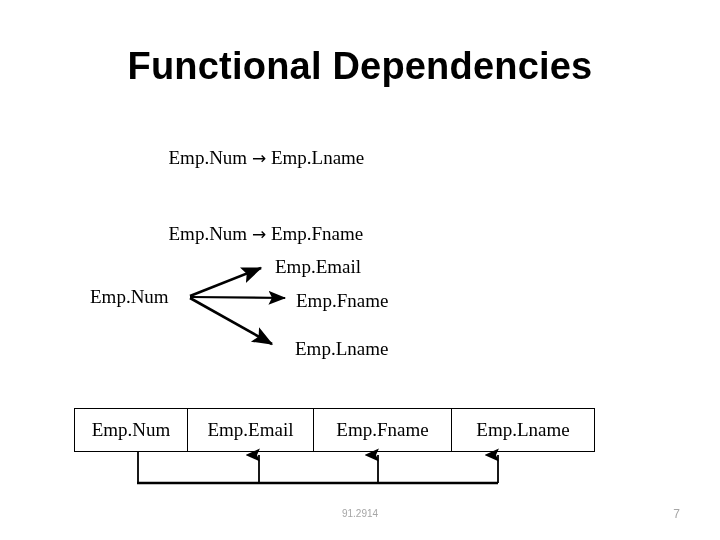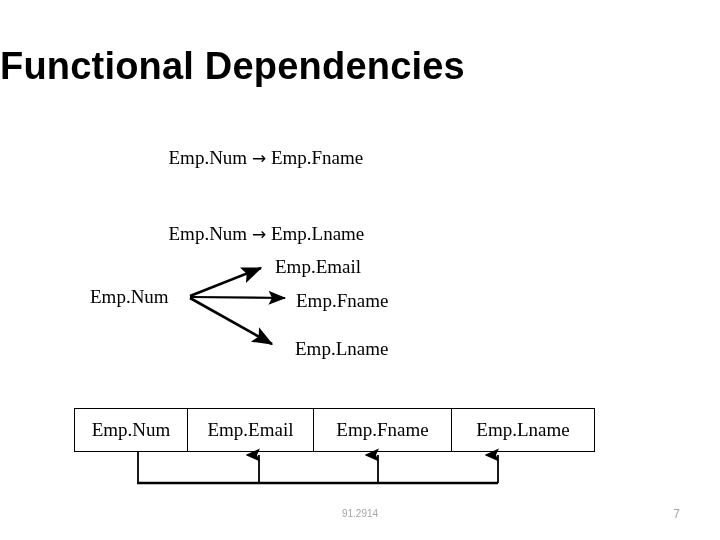--- a/index.html
+++ b/index.html
@@ -19,20 +19,21 @@
     height: 540px;
     background: #ffffff;
   }
 
   
   #slide-title {
     position: absolute;
     left: 0;
     top: 44px;
     width: 720px;
+    text-align: center;
     font-family: "Liberation Sans", sans-serif;
     font-weight: bold;
     font-size: 38px;
     line-height: 44px;
     color: #000000;
     letter-spacing: 0.2px;
   }
 
   
   #fd-list {
@@ -157,24 +158,24 @@
 </style>
 </head>
 <body>
 
 <div id="slide">
 
   <div id="slide-title">Functional Dependencies</div>
 
   <div id="fd-list">
     <span class="fd-line">
-      <span>Emp.Num</span><span>&nbsp;</span><span class="fd-arrow">→</span><span>&nbsp;</span><span>Emp.Fname</span>
+      <span>Emp.Num</span><span>&nbsp;</span><span class="fd-arrow">→</span><span>&nbsp;</span><span>Emp.Lname</span>
     </span>
     <span class="fd-line">
-      <span>Emp.Num</span><span>&nbsp;</span><span class="fd-arrow">→</span><span>&nbsp;</span><span>Emp.Lname</span>
+      <span>Emp.Num</span><span>&nbsp;</span><span class="fd-arrow">→</span><span>&nbsp;</span><span>Emp.Fname</span>
     </span>
   </div>
 
 
   <div id="fan-diagram">
     <svg width="720" height="120" viewBox="0 0 720 120" style="position:absolute;left:0;top:0;">
       <defs>
         <marker id="arrowhead" markerWidth="9" markerHeight="9" refX="7.5" refY="3.2" orient="auto" markerUnits="strokeWidth">
           <path d="M0,0 L8,3.2 L0,6.4 L1.6,3.2 Z" fill="#000000"></path>
         </marker>

